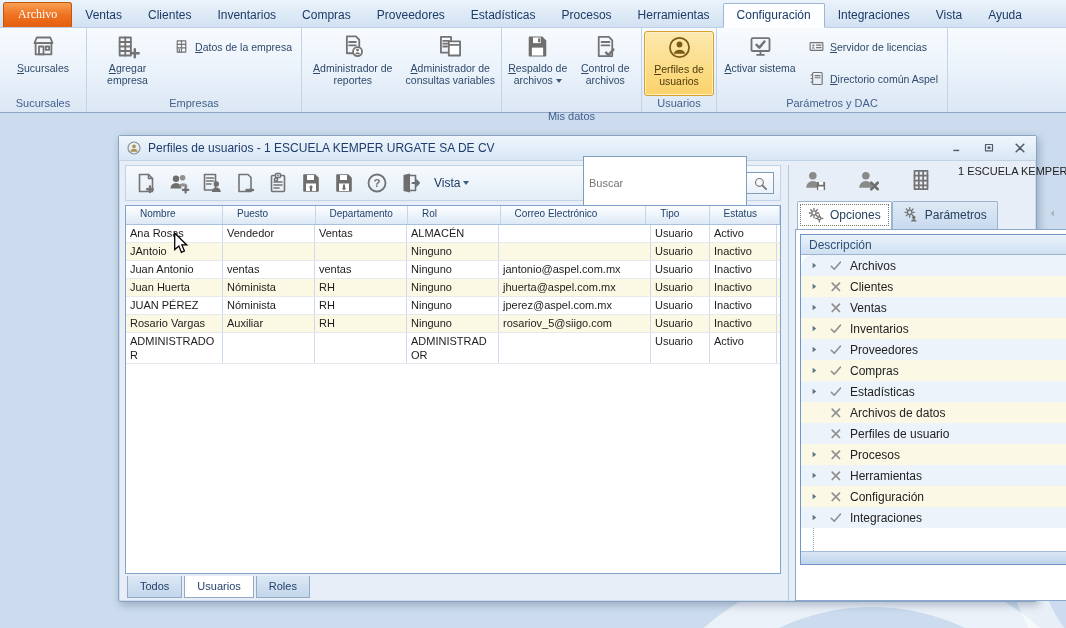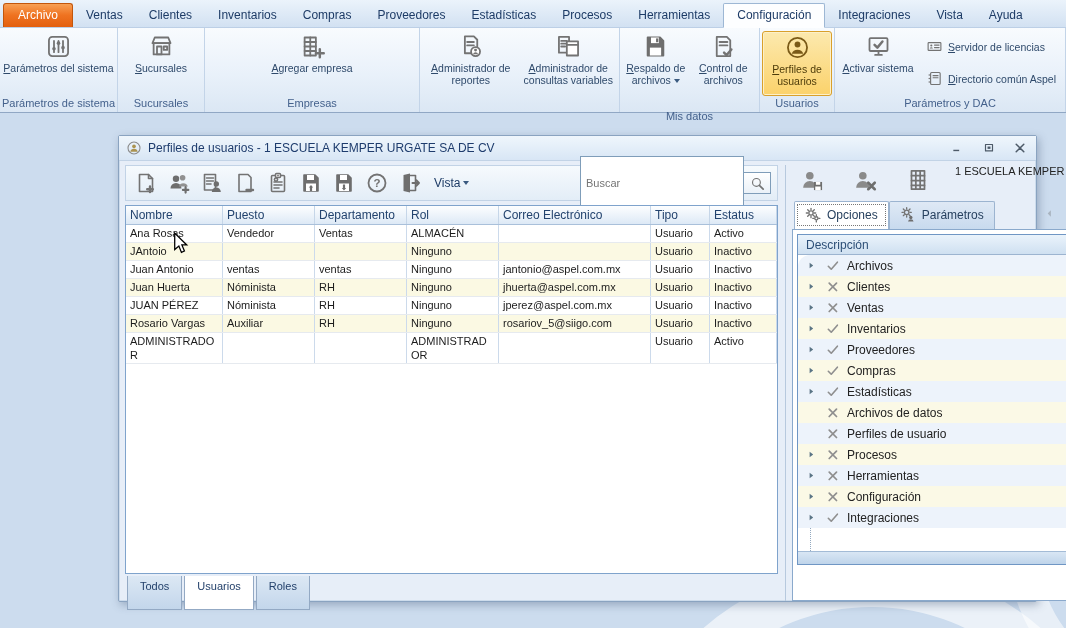--- a/index.html
+++ b/index.html
@@ -5,21 +5,21 @@
   html,body{margin:0;padding:0;background:#fff;}
   .app{position:relative;width:1066px;height:628px;overflow:hidden;
        font-family:"Liberation Sans",sans-serif;background:#ccdcee;-webkit-font-smoothing:antialiased;}
   .icon{display:inline-flex;align-items:center;justify-content:center;line-height:0;}
 
   
   .menubar{height:27px;display:flex;align-items:flex-end;background:linear-gradient(#ebf3fb,#d2e1f2);
            border-bottom:1px solid #bccfe6;padding-left:3px;}
   .mtab{padding:5px 13px 5px;font-size:12px;color:#1d3b66;white-space:nowrap;}
   .mtab.file{background:linear-gradient(#f7a055,#ef7321 48%,#e35f0e);color:#fff;border:1px solid #c2560c;
-             border-bottom:none;border-radius:3px 3px 0 0;padding:4px 14px 5px;}
+             border-bottom:none;border-radius:3px 3px 0 0;padding:4px 14px 5px;font-family:Liberation Serif, serif;}
   .mtab.active{background:#fdfeff;border:1px solid #9db7d4;border-bottom:1px solid #fdfeff;
                border-radius:2px 2px 0 0;margin-bottom:-1px;padding:4px 13px 5px;}
 
   
   .ribbon{height:85px;display:flex;background:linear-gradient(#f8fbfe,#e9f1fa 55%,#dbe7f4);
           border-bottom:1px solid #90a7c4;box-sizing:border-box;}
   .rgroup{display:flex;flex-direction:column;border-right:1px solid #c3d4e8;box-sizing:border-box;}
   .rg-body{flex:1;display:flex;align-items:stretch;padding:3px 2px 0;}
   .rg-label{height:16px;text-align:center;font-size:11px;color:#44618c;line-height:14px;}
   .rbtn{display:flex;flex-direction:column;align-items:center;justify-content:flex-start;
@@ -57,29 +57,29 @@
            background:linear-gradient(#f6fafd,#e3edf7);border:1px solid #c2d3e6;}
   .tbtn{width:31px;height:29px;display:flex;align-items:center;justify-content:center;border-radius:2px;}
   .vista{display:flex;align-items:center;font-size:12px;color:#1d3b66;padding:0 7px;white-space:nowrap;}
   .search-wrap{margin-left:auto;display:flex;align-items:center;margin-right:2px;}
   .search-input{width:152px;height:20px;border:1px solid #7f9db9;font-size:11px;padding:16px 5px;color:#333;
                 font-family:"Liberation Sans",sans-serif;outline:none;}
   .search-btn{width:27px;height:22px;display:flex;align-items:center;justify-content:center;
               border:1px solid #7f9db9;border-left:none;background:linear-gradient(#ffffff,#eaf1f8);padding:0;}
   .grid{flex:1;border:1px solid #7fa3cc;background:#fff;display:flex;flex-direction:column;overflow:hidden;}
   .ghead{display:flex;height:18px;flex:0 0 18px;background:linear-gradient(#fdfeff,#dde9f6);border-bottom:1px solid #a9c0da;}
-  .hcell{font-size:12px;color:#23436e;padding:2px 4px;border-right:1px solid #c6d6e8;box-sizing:border-box;
-         white-space:nowrap;overflow:hidden;}
+  .hcell{font-size:10px;color:#23436e;padding:2px 4px;border-right:1px solid #c6d6e8;box-sizing:border-box;
+         white-space:nowrap;overflow:hidden;margin-left:10px;}
   .grows{flex:1;background:#fff;overflow:hidden;}
   .trow{display:flex;border-bottom:1px solid #e6eaef;min-height:17px;background:#fff;}
   .trow:nth-child(even){background:#fbf9e3;}
   .tcell{font-size:11px;color:#1c1c1c;padding:1px 4px;border-right:1px solid #ccdaeb;box-sizing:border-box;
          overflow:hidden;word-break:break-all;line-height:14px;}
   .bottom-tabs{height:25px;display:flex;align-items:flex-start;gap:2px;margin-top:2px;padding-left:2px;}
-  .btab{padding:4px 12px 17px;font-size:11px;color:#24416b;background:linear-gradient(#dce8f4,#c3d6eb);
+  .btab{padding:4px 12px 5px;font-size:11px;color:#24416b;background:linear-gradient(#dce8f4,#c3d6eb);
         border:1px solid #93a9c4;border-top:none;}
   .btab.active{background:#ffffff;}
 
   
   .right-pane{flex:1;display:flex;flex-direction:column;border-left:1px solid #b7c9de;padding-left:6px;}
   .rp-toolbar{height:32px;display:flex;align-items:flex-start;gap:22px;padding:0 4px;margin-bottom:4px;}
   .rp-company{font-size:11px;color:#222;white-space:nowrap;overflow:hidden;}
   .rp-tabs{display:flex;align-items:flex-end;gap:0;padding-left:2px;}
   .rp-tab{display:flex;align-items:center;gap:6px;padding:5px 10px 6px;font-size:12px;color:#27415f;
           background:linear-gradient(#dfe9f5,#c8daee);border:1px solid #9cb4d0;border-bottom:none;
@@ -114,39 +114,20 @@
       <div class="mtab">Proveedores</div>
       <div class="mtab">Estadísticas</div>
       <div class="mtab">Procesos</div>
       <div class="mtab">Herramientas</div>
       <div class="mtab active">Configuración</div>
       <div class="mtab">Integraciones</div>
       <div class="mtab">Vista</div>
       <div class="mtab">Ayuda</div>
     </div>
   <div class="ribbon" id="ribbon">
-      <div class="rgroup" style="width: 118px;">
-        <div class="rg-body">
-          <div class="rbtn large">
-            <span class="icon">
-              <svg width="27" height="27" viewBox="0 0 24 24" fill="none" stroke="#737373" stroke-width="1.6" stroke-linecap="round" stroke-linejoin="round">
-                <rect x="3.5" y="3.5" width="17" height="17" rx="3"></rect>
-                <line x1="8" y1="7" x2="8" y2="17"></line>
-                <line x1="12" y1="7" x2="12" y2="17"></line>
-                <line x1="16" y1="7" x2="16" y2="17"></line>
-                <circle cx="8" cy="14" r="1.6" fill="#737373" stroke="none"></circle>
-                <circle cx="12" cy="9" r="1.6" fill="#737373" stroke="none"></circle>
-                <circle cx="16" cy="13" r="1.6" fill="#737373" stroke="none"></circle>
-              </svg>
-            </span>
-            <span class="lbl">Parámetros del sistema</span>
-          </div>
-        </div>
-        <div class="rg-label">Parámetros de sistema</div>
-      </div>
       <div class="rgroup" style="width: 87px;">
         <div class="rg-body">
           <div class="rbtn large">
             <span class="icon">
               <svg width="27" height="27" viewBox="0 0 24 24" fill="none" stroke="#737373" stroke-width="1.6" stroke-linecap="round" stroke-linejoin="round">
                 <path d="M4 9 L6 4 H18 L20 9 Z"></path>
                 <rect x="5" y="9" width="14" height="10"></rect>
                 <rect x="8" y="12" width="4" height="7"></rect>
                 <rect x="14" y="12" width="3" height="3"></rect>
               </svg>
@@ -163,20 +144,34 @@
               <svg width="27" height="27" viewBox="0 0 24 24" fill="none" stroke="#737373" stroke-width="1.6" stroke-linecap="round" stroke-linejoin="round">
                 <rect x="5" y="4" width="10" height="16"></rect>
                 <line x1="10" y1="4" x2="10" y2="20"></line>
                 <line x1="5" y1="8" x2="15" y2="8"></line>
                 <line x1="5" y1="12" x2="15" y2="12"></line>
                 <line x1="5" y1="16" x2="15" y2="16"></line>
                 <path d="M18.5 14.5 v7 M15 18 h7" stroke-width="2.2"></path>
               </svg>
             </span>
             <span class="lbl">Agregar empresa</span>
+          </div>
+          <div class="smalls">
+            <div class="rbtn small">
+              <span class="icon">
+                <svg width="17" height="17" viewBox="0 0 24 24" fill="none" stroke="#737373" stroke-width="1.6" stroke-linecap="round" stroke-linejoin="round">
+                  <rect x="6" y="4" width="12" height="16"></rect>
+                  <line x1="12" y1="4" x2="12" y2="20"></line>
+                  <line x1="6" y1="9" x2="18" y2="9"></line>
+                  <line x1="6" y1="14" x2="18" y2="14"></line>
+                  <line x1="9" y1="20" x2="9" y2="16"></line>
+                </svg>
+              </span>
+              <span class="lbl">Datos de la empresa</span>
+            </div>
           </div>
         </div>
         <div class="rg-label">Empresas</div>
       </div>
       <div class="rgroup" style="width: 200px;">
         <div class="rg-body">
           <div class="rbtn large">
             <span class="icon">
               <svg width="27" height="27" viewBox="0 0 24 24" fill="none" stroke="#737373" stroke-width="1.6" stroke-linecap="round" stroke-linejoin="round">
                 <path d="M7 3 h8 l3 3 v12 h-11 z"></path>

